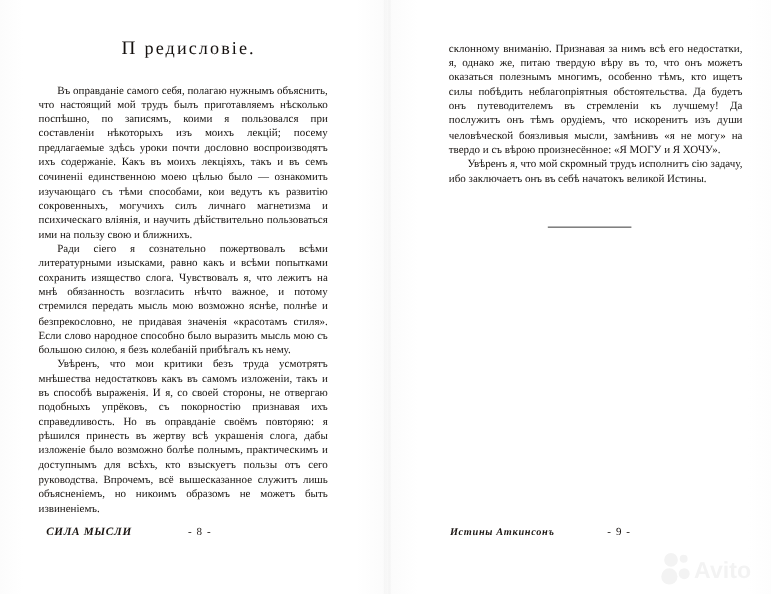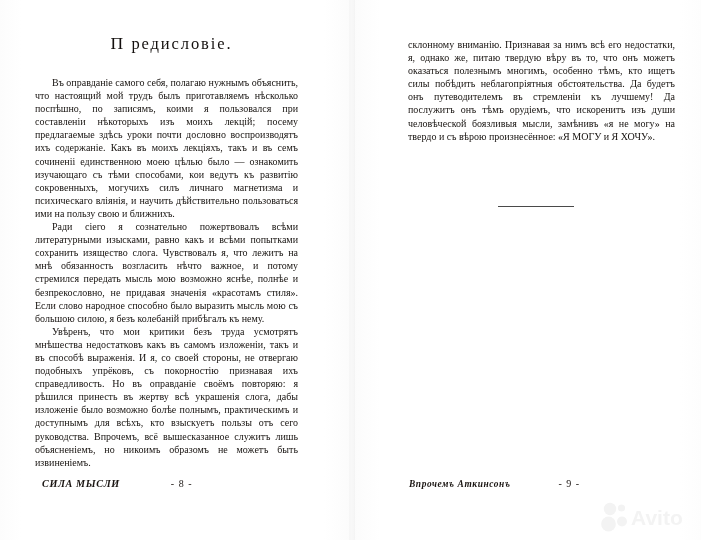--- a/index.html
+++ b/index.html
@@ -156,24 +156,25 @@
     <div class="footer footer-left">
       <span class="running">СИЛА МЫСЛИ</span><span class="folio">- 8 -</span>
     </div>
 
   </div>
 
   <div class="page page-right">
 
     <div class="textblock col-right" style="left:56px;">
       <p class="cont">склонному вниманію. Признавая за нимъ всѣ его недостатки, я, однако же, питаю твердую вѣру въ то, что онъ можетъ оказаться полезнымъ многимъ, особенно тѣмъ, кто ищетъ силы побѣдить неблагопріятныя обстоятельства. Да будетъ онъ путеводителемъ въ стремленіи къ лучшему! Да послужитъ онъ тѣмъ орудіемъ, что искоренитъ изъ души человѣческой боязливыя мысли, замѣнивъ «я не могу» на твердо и съ вѣрою произнесённое: «Я МОГУ и Я ХОЧУ».</p>
+      <p>Увѣренъ я, что мой скромный трудъ исполнитъ сію задачу, ибо заключаетъ онъ въ себѣ начатокъ великой Истины.</p>
     </div>
 
     <div class="footer footer-right" style="left:57px;">
-      <span class="running">Впрочемъ Аткинсонъ</span><span class="folio">- 9 -</span>
+      <span class="running">Истины Аткинсонъ</span><span class="folio">- 9 -</span>
     </div>
 
   </div>
 
   <div class="rule"></div>
   <div class="gutter"></div>
 
   <div class="watermark">
     <svg width="94" height="34" viewBox="0 0 94 34" aria-hidden="true">
       <g fill="#f2f2f2">

